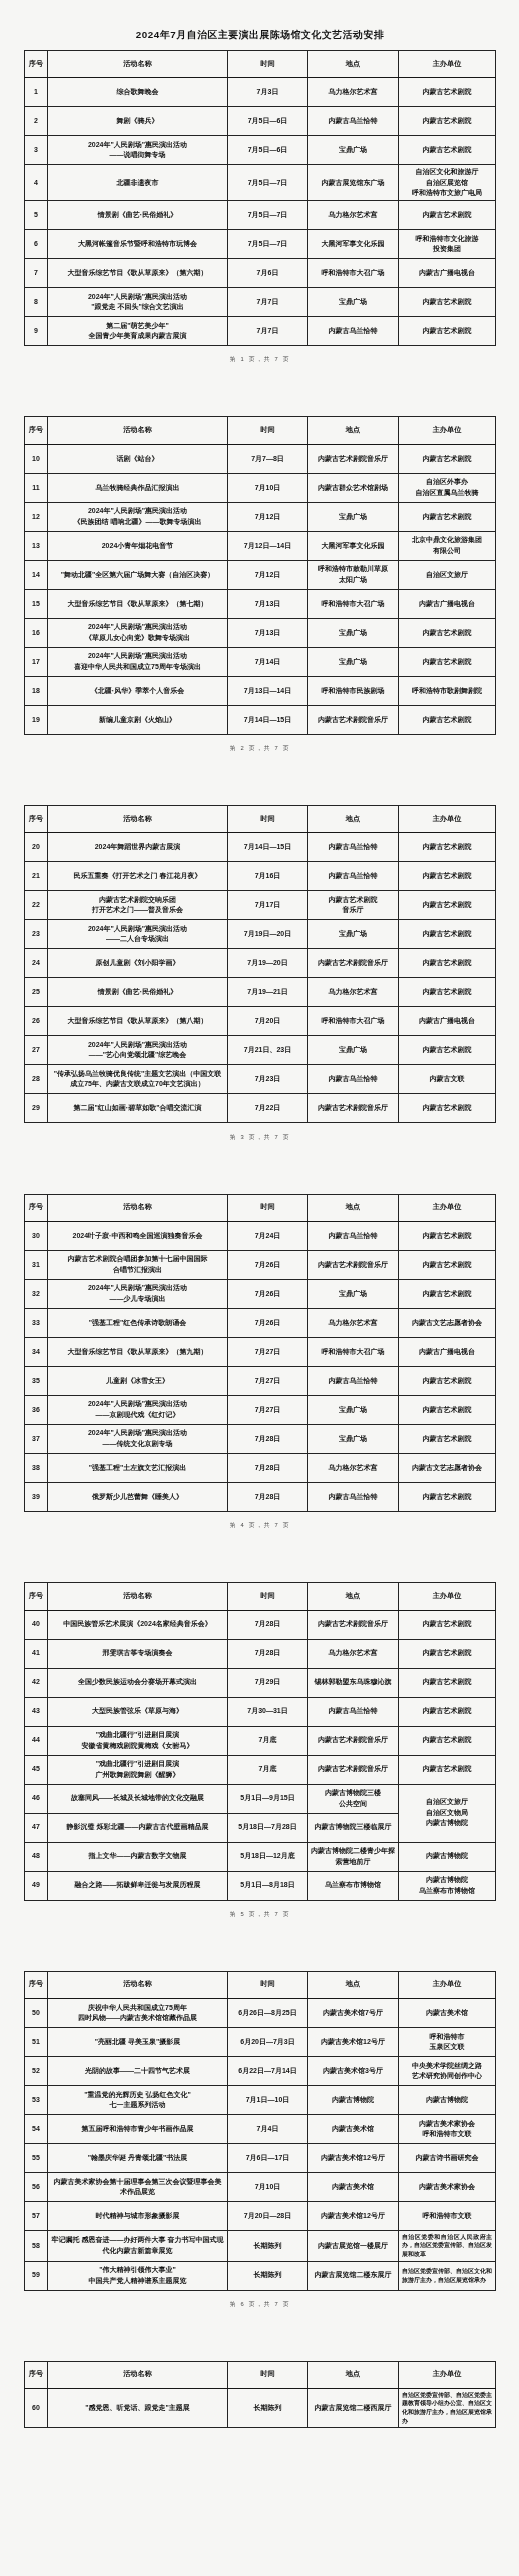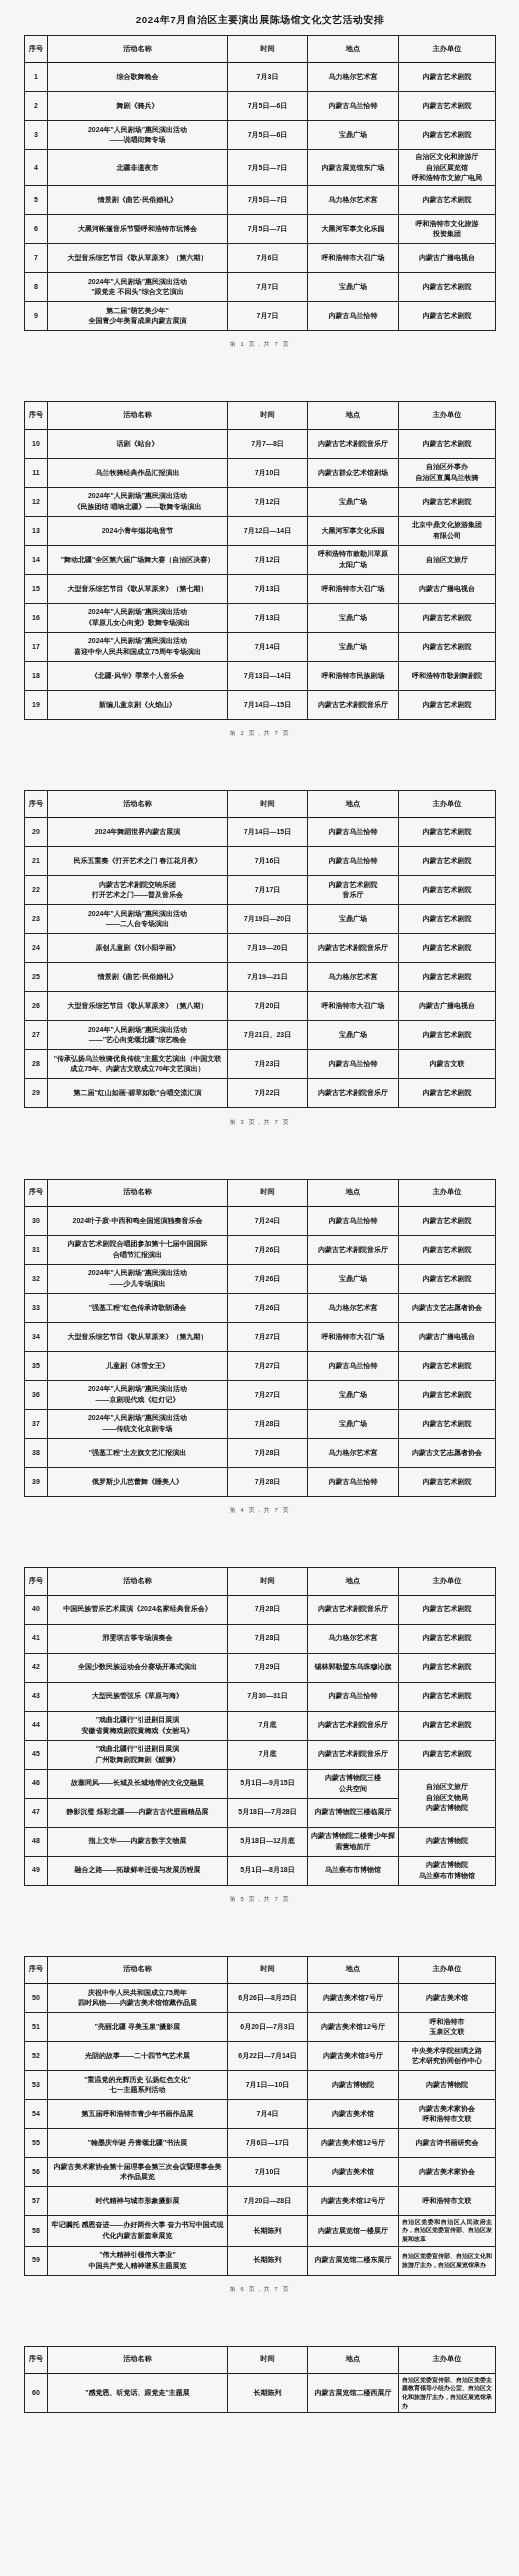--- a/index.html
+++ b/index.html
@@ -8,21 +8,21 @@
     background: #f6f6f4;
     width: 520px;
     font-family: "Liberation Sans", "DejaVu Sans", sans-serif;
     color: #141414;
   }
   .doc { width: 520px; min-height: 2576px; }
   .doc-title {
     text-align: center;
     font-size: 9.8px;
     font-weight: bold;
-    padding-top: 14px;
+    padding-top: 29px;
     letter-spacing: 0.6px;
   }
   table.sched {
     border-collapse: collapse;
     table-layout: fixed;
     width: 471px;
     margin: 0 auto;
     border: 1.2px solid #161616;
   }
   table.sched.first { margin-top: 8px; }

